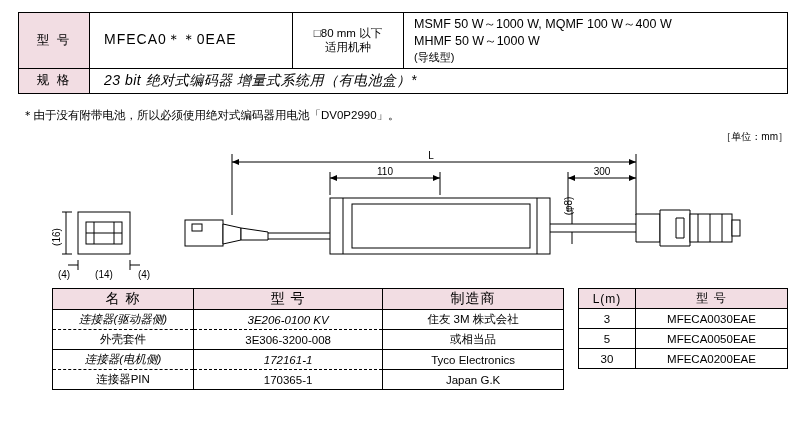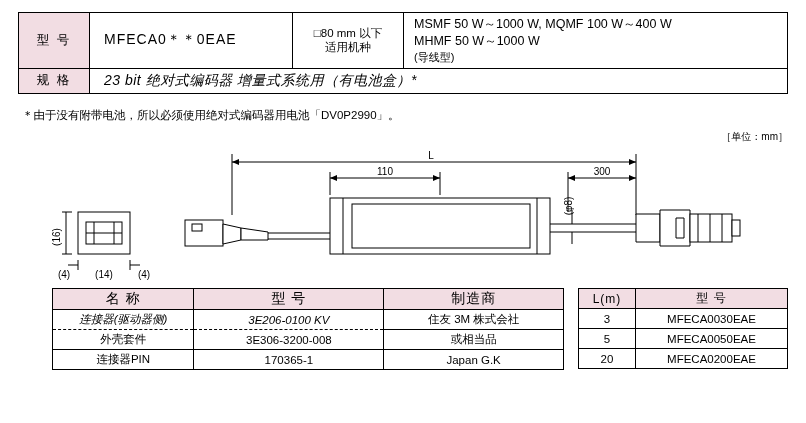--- a/index.html
+++ b/index.html
@@ -263,20 +263,25 @@
         <td class="dashed-bottom">连接器(驱动器侧)</td>
         <td class="dashed-bottom">3E206-0100 KV</td>
         <td>住友 3M 株式会社</td>
       </tr>
       <tr>
         <td class="dashed-top">外壳套件</td>
         <td class="dashed-top">3E306-3200-008</td>
         <td>或相当品</td>
       </tr>
       <tr>
+        <td class="dashed-bottom">连接器(电机侧)</td>
+        <td class="dashed-bottom">172161-1</td>
+        <td>Tyco Electronics</td>
+      </tr>
+      <tr>
         <td class="dashed-top">连接器PIN</td>
         <td class="dashed-top">170365-1</td>
         <td>Japan G.K</td>
       </tr>
     </tbody>
   </table>
 
   <table class="len-table">
     <thead>
       <tr>
@@ -287,19 +292,19 @@
     <tbody>
       <tr>
         <td>3</td>
         <td>MFECA0030EAE</td>
       </tr>
       <tr>
         <td>5</td>
         <td>MFECA0050EAE</td>
       </tr>
       <tr>
-        <td>20</td>
+        <td>30</td>
         <td>MFECA0200EAE</td>
       </tr>
     </tbody>
   </table>
 
 </div>
 
 </body></html>

